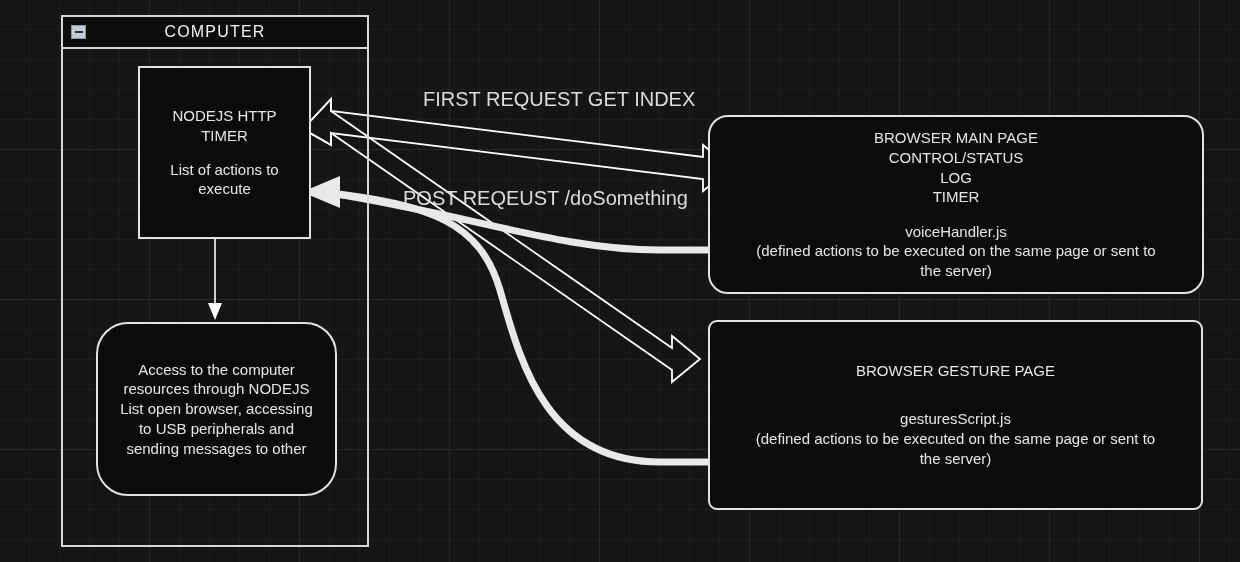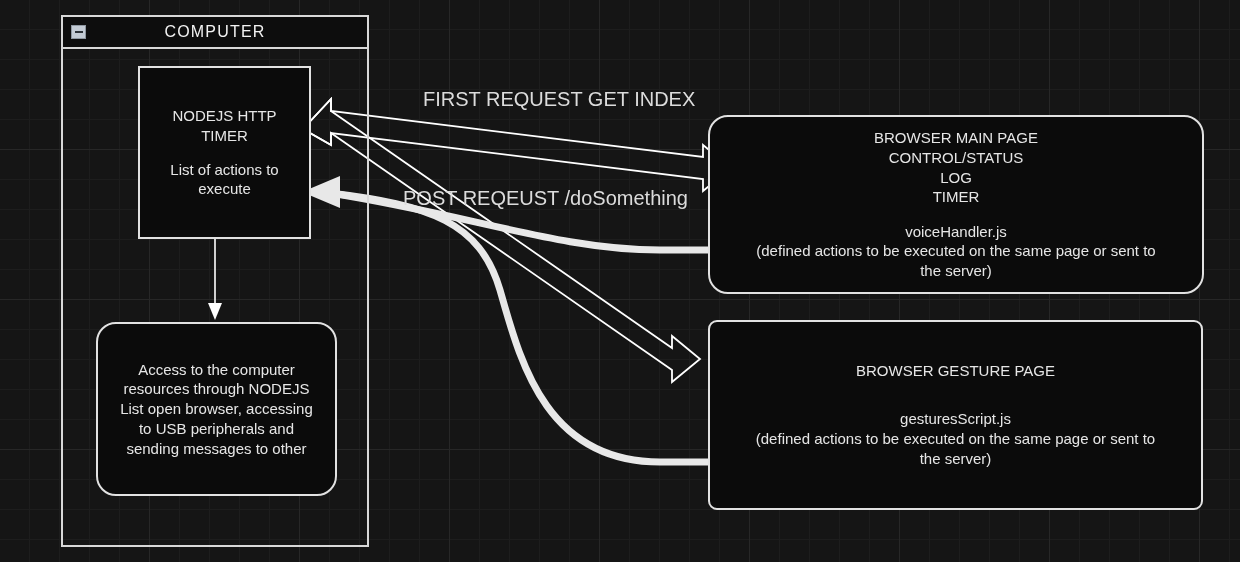--- a/index.html
+++ b/index.html
@@ -89,21 +89,21 @@
   .node .node-text { width: 100%; padding: 0 6px; }
 
   #node-server {
     left: 138px; top: 66px;
     width: 173px; height: 173px;
     font-size: 15px;
   }
   #node-access {
     left: 96px; top: 322px;
     width: 241px; height: 174px;
-    border-radius: 20px;
+    border-radius: 32px;
     font-size: 15px;
   }
   #node-main {
     left: 708px; top: 115px;
     width: 496px; height: 179px;
     border-radius: 20px;
     font-size: 15px;
   }
   #node-gesture {
     left: 708px; top: 320px;

